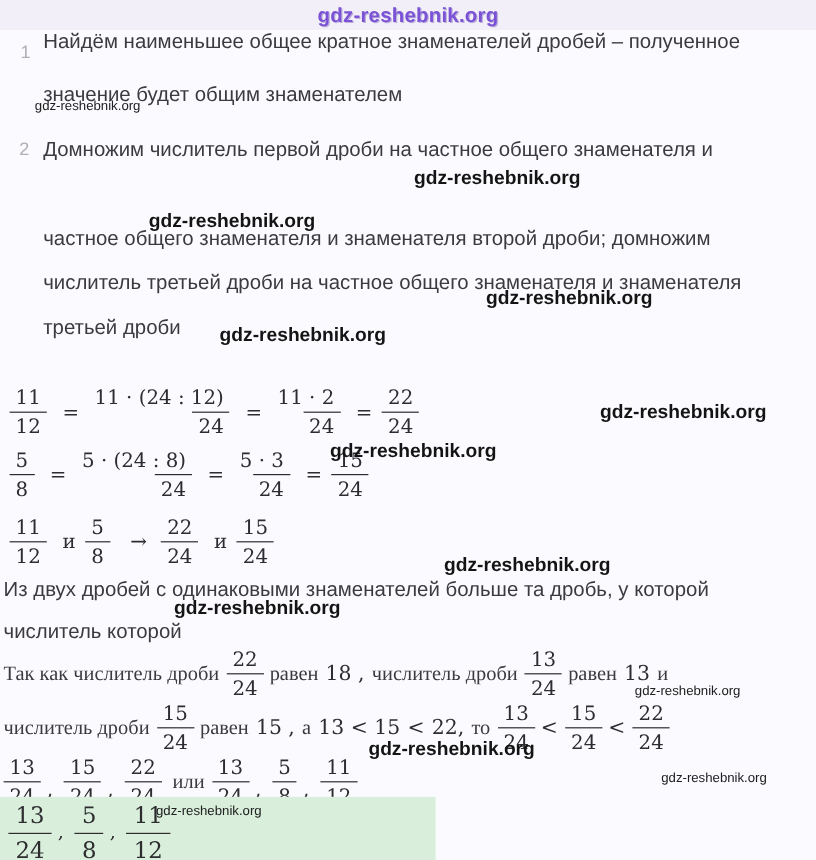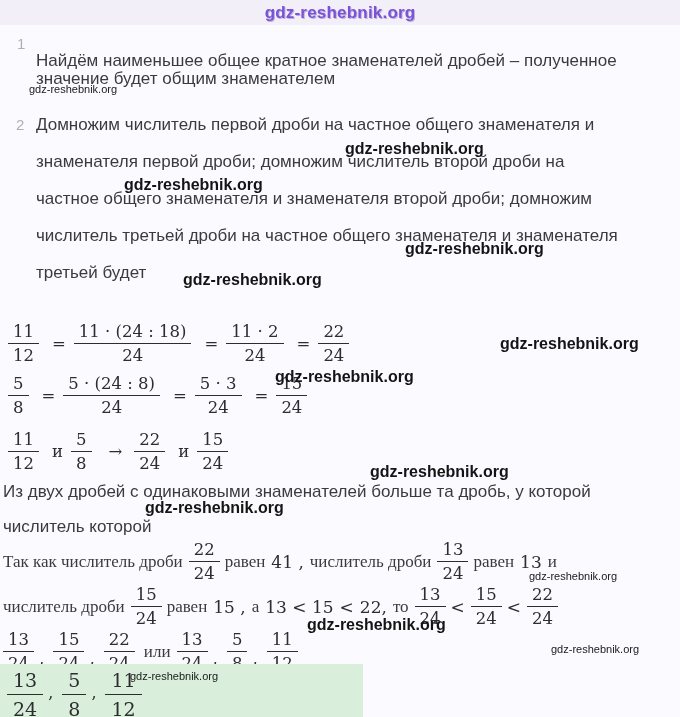--- a/index.html
+++ b/index.html
@@ -22,21 +22,21 @@
     font-size:16px;font-weight:600;color:#141414;
   }
   .wm.small{font-size:11px;font-weight:400;color:#202020;}
   .mrow{
     position:absolute;display:flex;align-items:center;white-space:nowrap;
     font-family:"DejaVu Serif",serif;font-size:16.5px;color:#2d2d30;
   }
   .nok{font-family:"DejaVu Sans Mono",monospace;font-size:15px;margin-right:4px;}
   .nokrest{font-size:17px;}
   .frac{display:inline-flex;flex-direction:column;font-family:"DejaVu Serif",serif;
-        font-size:16.5px;color:#2d2d30;margin-right:5px;}
+        font-size:16.5px;color:#2d2d30;margin-right:5px;align-items:flex-end;}
   .fn{text-align:center;padding:0 5px 2px;}
   .fd{text-align:center;border-top:1px solid #2d2d30;padding:2px 5px 0;}
   .eqs{margin:0 8px;}
   .mtext{margin:0 8px;}
   .arrow{margin:0 12px;}
   .ruleline{position:absolute;font-size:17px;line-height:22px;white-space:nowrap;color:#3b3b3e;}
   .cmp{
     position:absolute;display:flex;align-items:center;white-space:nowrap;
     font-size:17px;color:#3b3b3e;
   }
@@ -57,39 +57,38 @@
 </style>
 </head>
 <body>
 
 <div class="page">
 
   <div class="topband"></div>
   <div class="header-wm">gdz-reshebnik.org</div>
 
   <div class="stepnum" style="left:17px;top:33px">1</div>
-  <div class="stepline" style="left:36px;top:50px">Найдём наименьшее общее кратное знаменателей дробей – полученное</div>
+  <div class="stepline" style="left:36px;top:24px">Найдём наименьшее общее кратное знаменателей дробей – полученное</div>
   <div class="stepline" style="left:36px;top:68px">значение будет общим знаменателем</div>
 
   <div class="stepnum" style="left:16px;top:114px">2</div>
   <div class="stepline" style="left:36px;top:114px">Домножим числитель первой дроби на частное общего знаменателя и</div>
-  <div class="stepline" style="left:36px;top:151px">знаменателя первой дроби; домножим числитель второй дроби на</div>
   <div class="stepline" style="left:36px;top:188px">частное общего знаменателя и знаменателя второй дроби; домножим</div>
   <div class="stepline" style="left:36px;top:225px">числитель третьей дроби на частное общего знаменателя и знаменателя</div>
-  <div class="stepline" style="left:36px;top:262px">третьей будет</div>
+  <div class="stepline" style="left:36px;top:262px">третьей дроби</div>
 
 
   <div class="mrow" style="left:8px;top:322px">
     <span class="frac">
         <span class="fn">11</span>
         <span class="fd">12</span>
       </span>
     <span class="eqs">=</span>
     <span class="frac">
-        <span class="fn">11 · (24 : 18)</span>
+        <span class="fn">11 · (24 : 12)</span>
         <span class="fd">24</span>
       </span>
     <span class="eqs">=</span>
     <span class="frac">
         <span class="fn">11 · 2</span>
         <span class="fd">24</span>
       </span>
     <span class="eqs">=</span>
     <span class="frac">
         <span class="fn">22</span>
@@ -144,21 +143,21 @@
   <div class="ruleline" style="left:3px;top:481px">Из двух дробей с одинаковыми знаменателей больше та дробь, у которой</div>
   <div class="ruleline" style="left:3px;top:516px">числитель которой</div>
 
   <div class="cmp" style="left:3px;top:540px">
     <span class="t">Так как числитель дроби</span>
     <span class="frac">
         <span class="fn">22</span>
         <span class="fd">24</span>
       </span>
     <span class="t">равен</span>
-    <span class="m">41 ,</span>
+    <span class="m">18 ,</span>
     <span class="t">числитель дроби</span>
     <span class="frac">
         <span class="fn">13</span>
         <span class="fd">24</span>
       </span>
     <span class="t">равен</span>
     <span class="m">13</span>
     <span class="t">и</span>
   </div>
 

